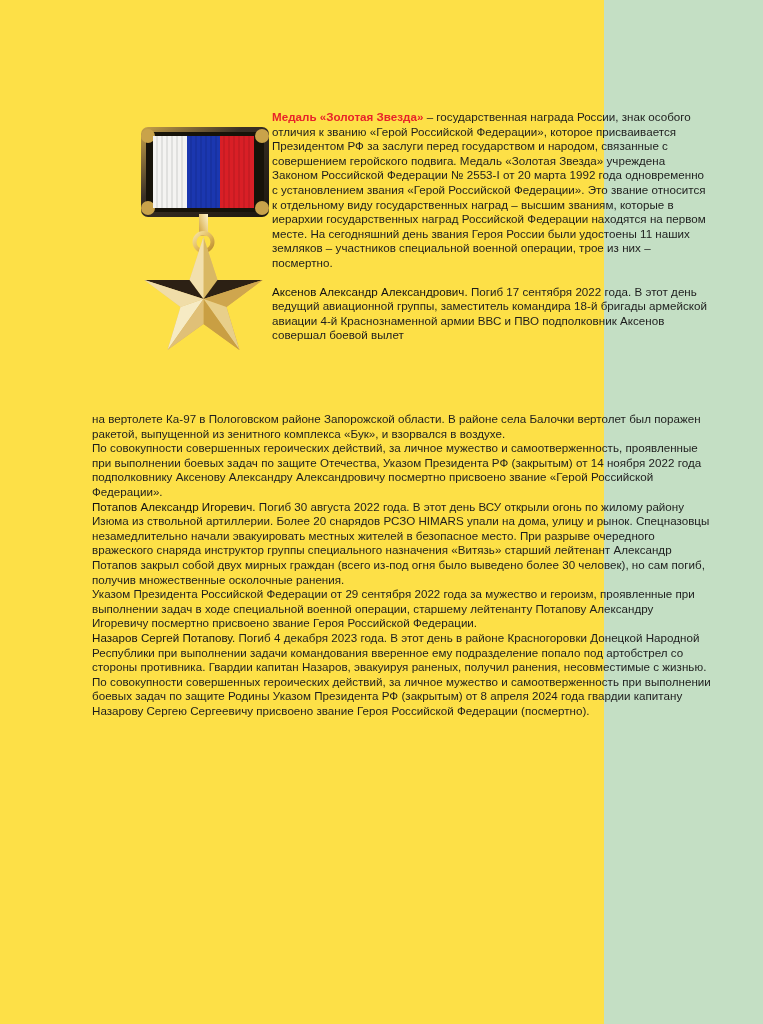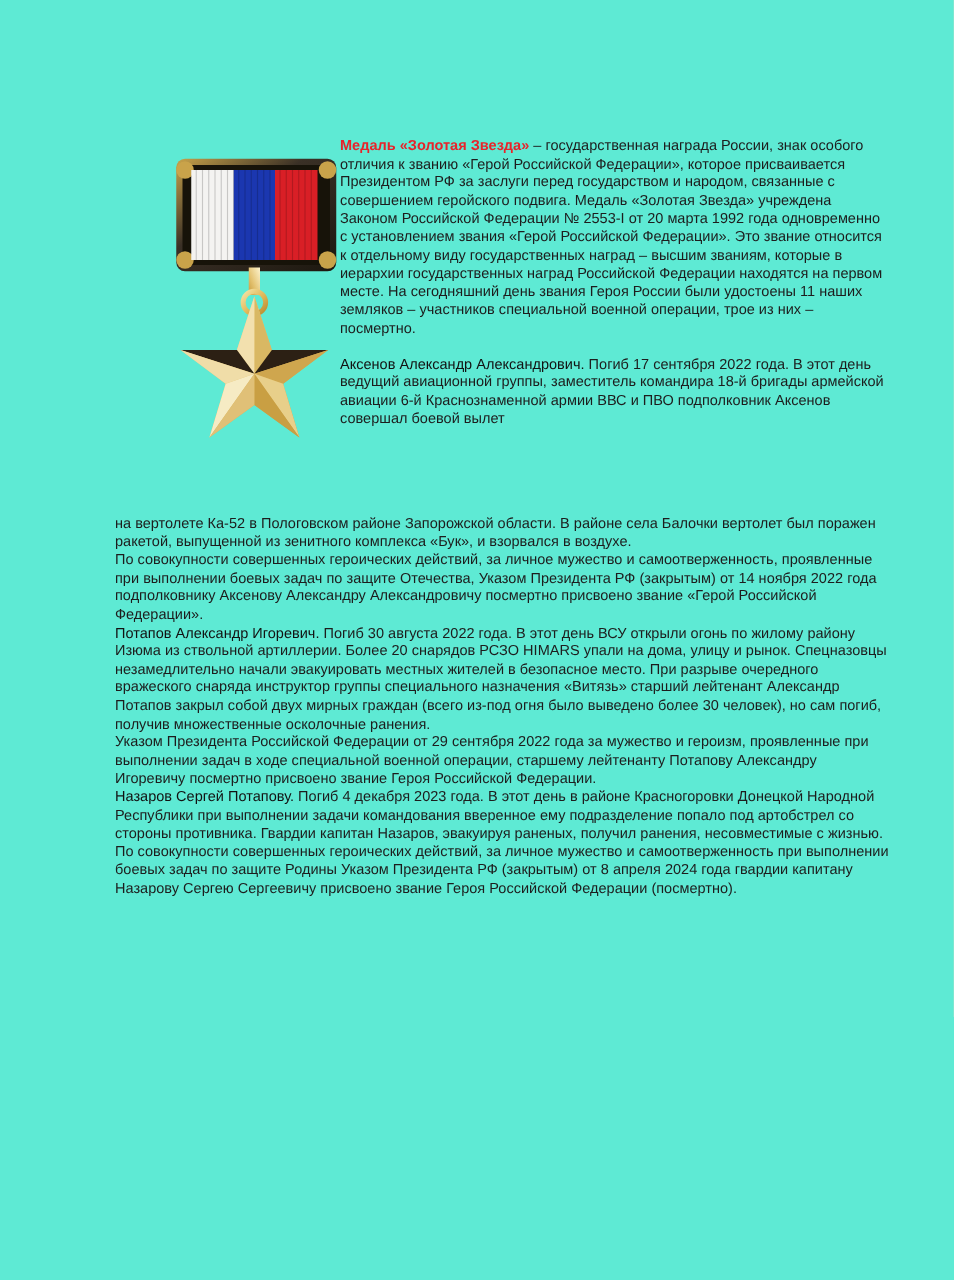--- a/index.html
+++ b/index.html
@@ -10,23 +10,23 @@
     width: 763px;
     height: 1024px;
     background: #c4dfc4;
     font-family: "Liberation Sans", "DejaVu Sans", sans-serif;
     overflow: hidden;
     position: relative;
   }
 
   .page {
     position: relative;
-    width: 763px;
+    width: 604px;
     height: 1024px;
-    background: #5eead4;
+    background: #fde047;
   }
 
   
   .medal-figure {
     position: absolute;
     left: 84px;
     top: 98px;
     width: 180px;
     height: 250px;
   }
@@ -143,25 +143,25 @@
         <polygon points="23,8 36,51 0,0" fill="#e8cf8a"></polygon>
         <polygon points="36,51 0,25 0,0" fill="#c99f43"></polygon>
         <polygon points="-23,8 -36,51 0,0" fill="#f6ebc4"></polygon>
         <polygon points="-36,51 0,25 0,0" fill="#e0c077"></polygon>
       </g>
     </svg>
   </figure>
 
   <div class="col-text">
     <p><span class="lead-red">Медаль «Золотая Звезда»</span><span> – государственная награда России, знак особого отличия к званию «Герой Российской Федерации», которое присваивается Президентом РФ за заслуги перед государством и народом, связанные с совершением геройского подвига. Медаль «Золотая Звезда» учреждена Законом Российской Федерации № 2553-I от 20 марта 1992 года одновременно с установлением звания «Герой Российской Федерации». Это звание относится к отдельному виду государственных наград – высшим званиям, которые в иерархии государственных наград Российской Федерации находятся на первом месте. На сегодняшний день звания Героя России были удостоены 11 наших земляков – участников специальной военной операции, трое из них – посмертно.</span></p>
-    <p class="para-aksenov"><span class="lead-bold">Аксенов Александр Александрович.</span><span> Погиб 17 сентября 2022 года. В этот день ведущий авиационной группы, заместитель командира 18-й бригады армейской авиации 6-й Краснознаменной армии ВВС и ПВО подполковник Аксенов совершал боевой вылет</span></p>
+    <p class="para-aksenov"><span class="lead-bold">Аксенов Александр Александрович.</span><span> Погиб 17 сентября 2022 года. В этот день ведущий авиационной группы, заместитель командира 18-й бригады армейской авиации 4-й Краснознаменной армии ВВС и ПВО подполковник Аксенов совершал боевой вылет</span></p>
   </div>
 
   <div class="full-text">
-    <p>на вертолете Ка-52 в Пологовском районе Запорожской области. В районе села Балочки вертолет был поражен ракетой, выпущенной из зенитного комплекса «Бук», и взорвался в воздухе.</p>
+    <p>на вертолете Ка-97 в Пологовском районе Запорожской области. В районе села Балочки вертолет был поражен ракетой, выпущенной из зенитного комплекса «Бук», и взорвался в воздухе.</p>
     <p>По совокупности совершенных героических действий, за личное мужество и самоотверженность, проявленные при выполнении боевых задач по защите Отечества, Указом Президента РФ (закрытым) от 14 ноября 2022 года подполковнику Аксенову Александру Александровичу посмертно присвоено звание «Герой Российской Федерации».</p>
 
     <p class="spaced"><span class="lead-bold">Потапов Александр Игоревич.</span><span> Погиб 30 августа 2022 года. В этот день ВСУ открыли огонь по жилому району Изюма из ствольной артиллерии. Более 20 снарядов РСЗО HIMARS упали на дома, улицу и рынок. Спецназовцы незамедлительно начали эвакуировать местных жителей в безопасное место. При разрыве очередного вражеского снаряда инструктор группы специального назначения «Витязь» старший лейтенант Александр Потапов закрыл собой двух мирных граждан (всего из-под огня было выведено более 30 человек), но сам погиб, получив множественные осколочные ранения.</span></p>
     <p>Указом Президента Российской Федерации от 29 сентября 2022 года за мужество и героизм, проявленные при выполнении задач в ходе специальной военной операции, старшему лейтенанту Потапову Александру Игоревичу посмертно присвоено звание Героя Российской  Федерации.</p>
 
     <p class="spaced"><span class="lead-bold">Назаров Сергей Потапову.</span><span> Погиб 4 декабря 2023 года. В этот день в районе Красногоровки Донецкой Народной Республики при выполнении задачи командования вверенное ему подразделение попало под артобстрел со стороны противника. Гвардии капитан Назаров, эвакуируя раненых, получил ранения, несовместимые с жизнью.</span></p>
     <p>По совокупности совершенных героических действий, за личное мужество и самоотверженность при выполнении боевых задач по защите Родины Указом Президента РФ (закрытым) от 8 апреля 2024 года гвардии капитану Назарову Сергею Сергеевичу присвоено звание Героя Российской Федерации (посмертно).</p>
   </div>
 
 </div>

